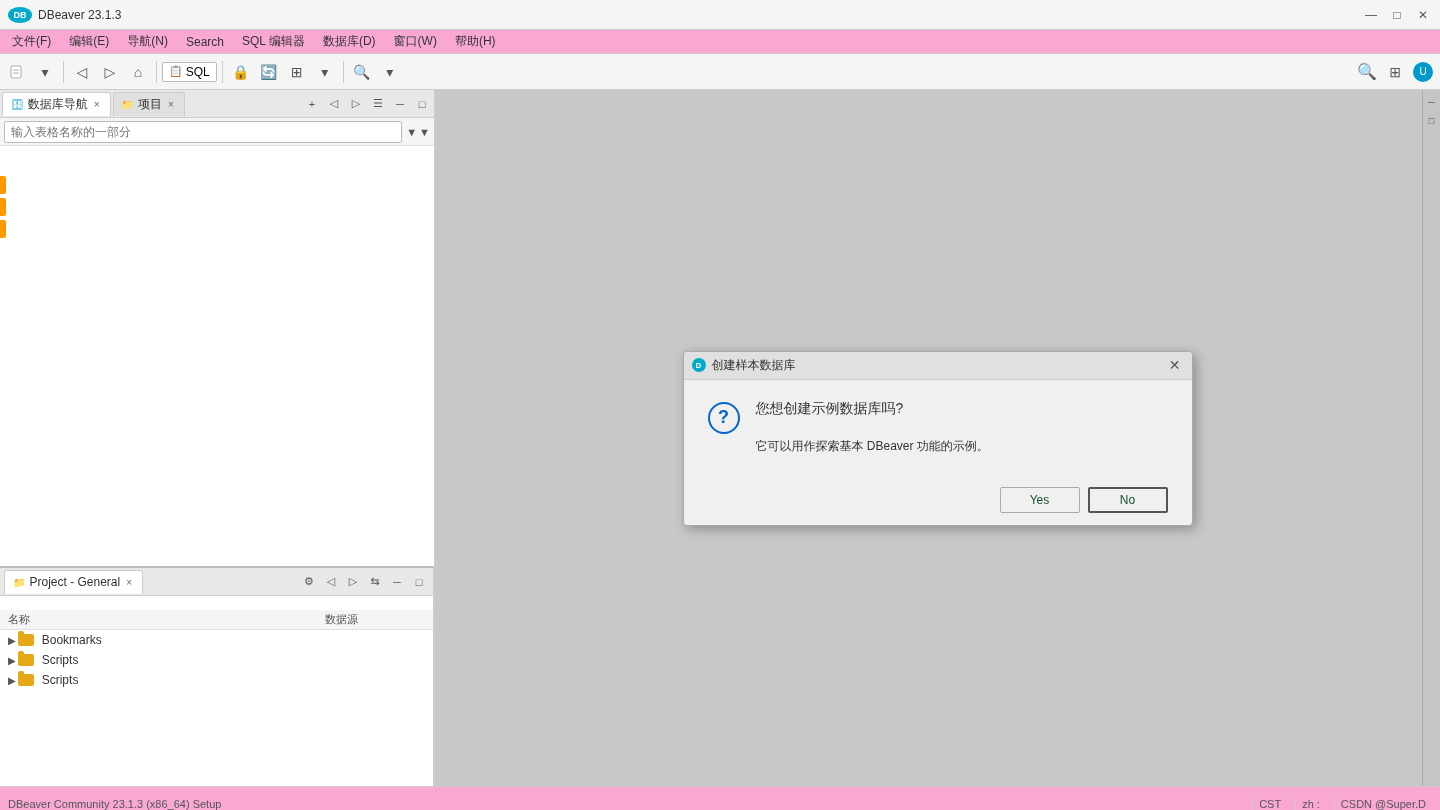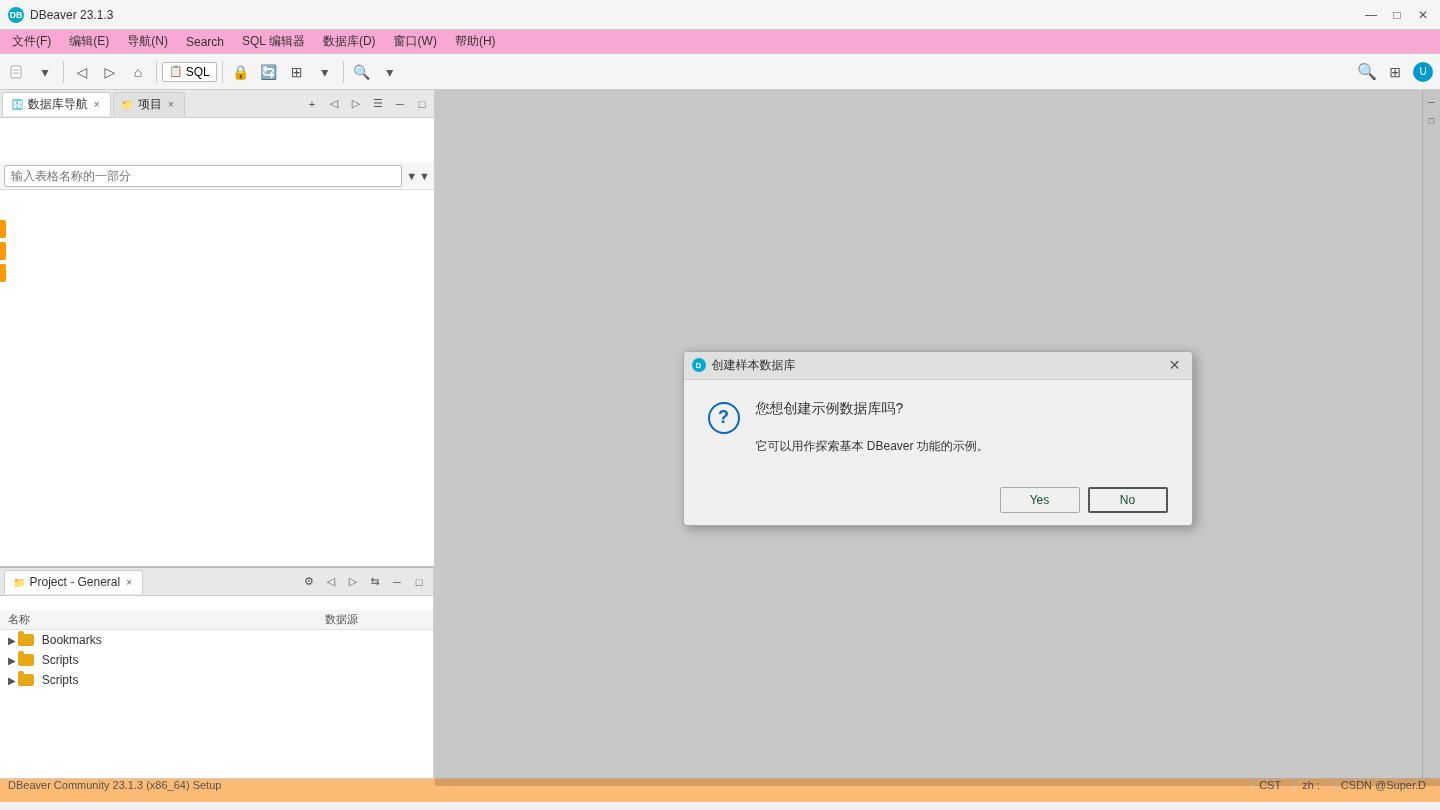--- a/index.html
+++ b/index.html
@@ -24,21 +24,21 @@
       justify-content: space-between;
     }
     .title-bar-left {
       display: flex;
       align-items: center;
       gap: 6px;
       font-size: 12px;
       color: #333;
     }
     .title-bar-icon {
-      width: 16px;
+      width: 24px;
       height: 16px;
       background: #00aacc;
       border-radius: 50%;
       display: inline-flex;
       align-items: center;
       justify-content: center;
       color: white;
       font-size: 9px;
       font-weight: bold;
     }
@@ -184,21 +184,20 @@
 
     
     .search-bar {
       height: 28px;
       background: #f5f5f5;
       border-bottom: 1px solid #ddd;
       display: flex;
       align-items: center;
       padding: 0 4px;
       gap: 4px;
-      margin-top: 44px;
     }
     .search-input {
       flex: 1;
       height: 22px;
       border: 1px solid #bbb;
       border-radius: 2px;
       padding: 0 6px;
       font-size: 12px;
       background: #fff;
       color: #999;
@@ -339,29 +338,29 @@
       left: 0;
       width: 6px;
       height: 3px;
       background: #e6a817;
       border-radius: 2px 2px 0 0;
     }
 
     
     .status-bar {
       height: 24px;
-      background: #fdba74;
+      background: #f9a8d4;
       border-top: 1px solid #ccc;
       display: flex;
-      align-items: flex-start;
+      align-items: flex-end;
       padding: 0 8px;
       font-size: 11px;
       color: #555;
       position: absolute;
-      bottom: 8px;
+      bottom: 0;
       left: 0;
       right: 0;
     }
     .status-bar-left { flex: 1; }
     .status-bar-right {
       display: flex;
       align-items: center;
       gap: 8px;
     }
     .status-item {

